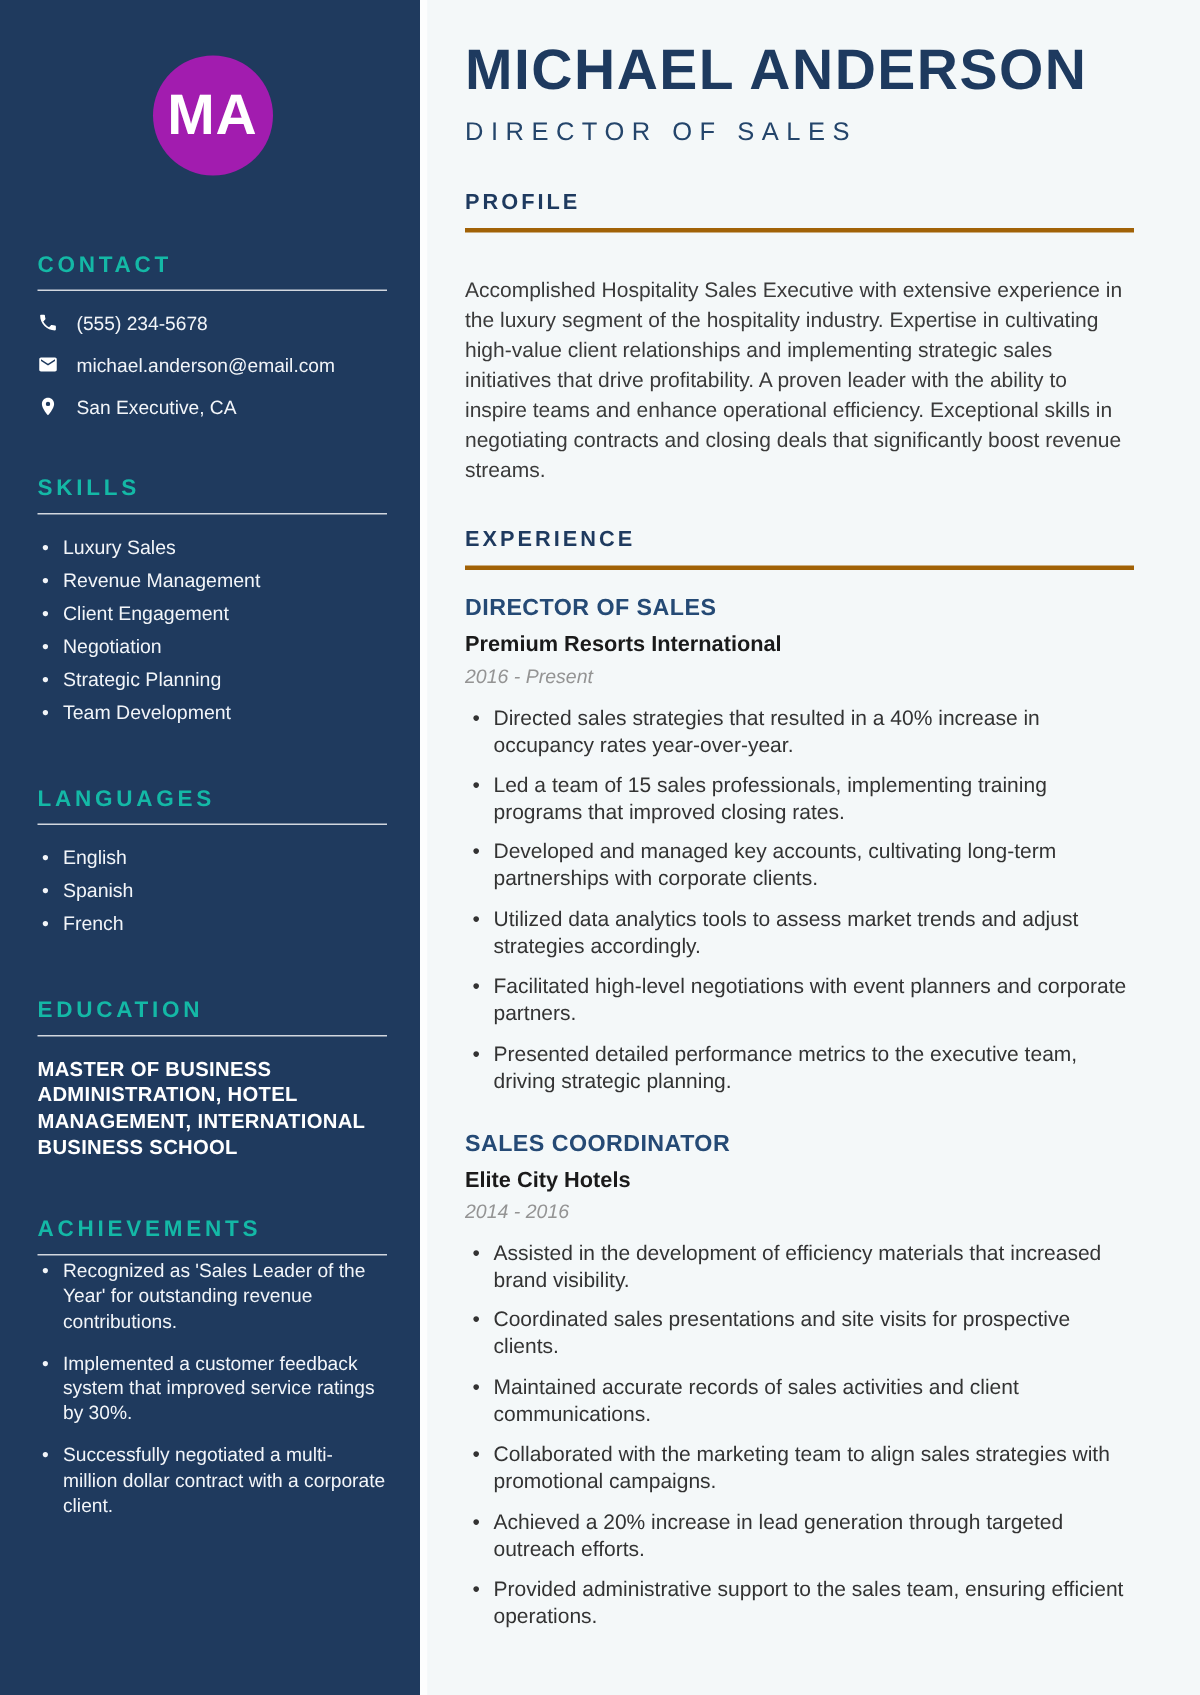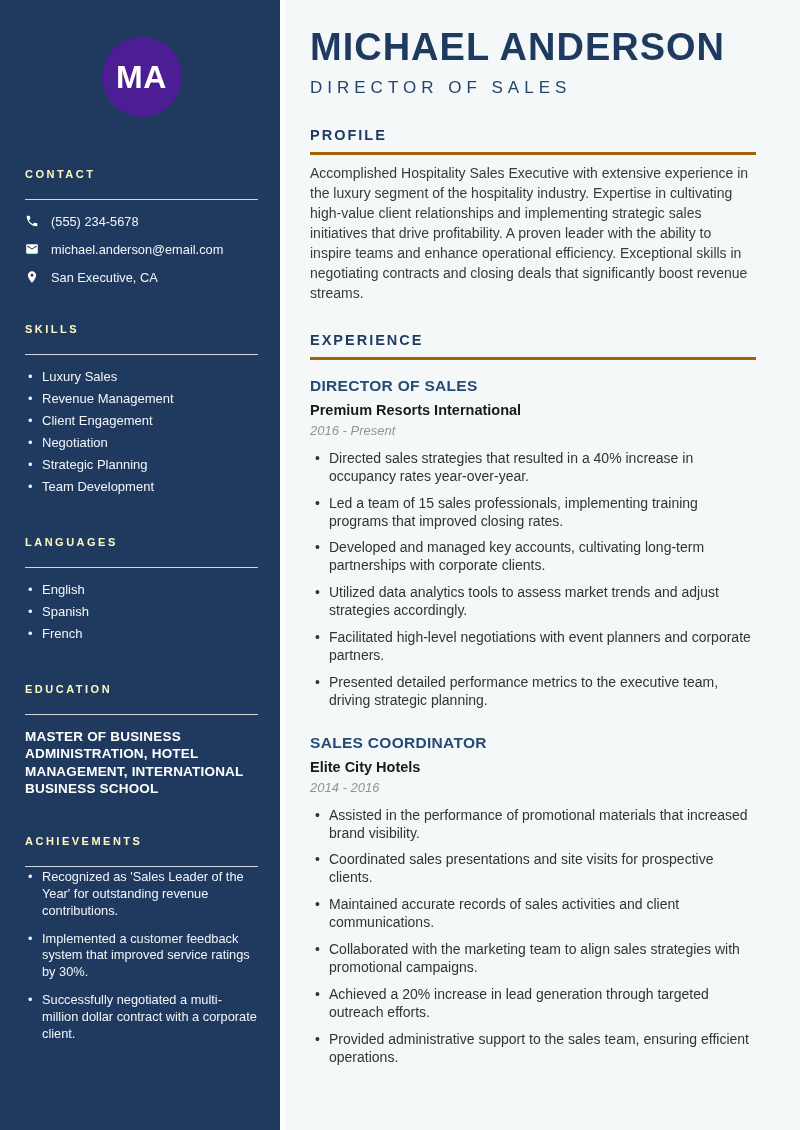--- a/index.html
+++ b/index.html
@@ -11,29 +11,29 @@
   .page{display:flex;width:800px;height:1130px;}
 
   
   .sidebar{
     flex:0 0 280px;box-sizing:border-box;
     background:#1f3a5e;color:#fff;
     padding:0 22px 30px 25px;
   }
   .avatar{
     width:80px;height:80px;border-radius:50%;
-    background:#4c1d95;
+    background:#a21caf;
     margin:37px auto 0 auto;
     display:flex;align-items:center;justify-content:center;
-    color:#fff;font-size:32px;font-weight:700;letter-spacing:.5px;
+    color:#fff;font-size:38px;font-weight:700;letter-spacing:.5px;
   }
   .side-h{
     margin-top:38px;
-    font-size:11px;font-weight:700;letter-spacing:2.5px;color:#fef9c3;
-    padding-bottom:19px;border-bottom:1px solid rgba(255,255,255,.8);
+    font-size:15px;font-weight:700;letter-spacing:2.5px;color:#14b8a6;
+    padding-bottom:8px;border-bottom:1px solid rgba(255,255,255,.8);
   }
   .side-h.first{margin-top:51px;}
   .c-list{margin-top:14px;}
   .c-row{display:flex;align-items:flex-start;margin-bottom:13px;}
   .c-ic{flex:0 0 15px;height:15px;margin-right:11px;margin-top:0px;}
   .c-ic svg{display:block;width:14px;height:14px;fill:#fff;}
   .c-tx{font-size:12.8px;color:#f2f5f9;line-height:15px;text-align:right;}
   ul.side-list{list-style:none;margin:11px 0 0 0;padding:0;}
   ul.side-list li{
     position:relative;padding-left:17px;
@@ -60,21 +60,21 @@
   .subtitle{
     margin-top:8px;font-size:17px;font-weight:500;
     letter-spacing:5px;color:#24456b;
   }
   .sec-h{
     margin-top:29px;font-size:14.5px;font-weight:700;
     letter-spacing:2px;color:#1e3a5f;
     padding-bottom:9px;border-bottom:3px solid #a16207;
   }
   .profile-text{
-    margin-top:8px;font-size:14px;line-height:1.43;color:#3a3a3a;
+    margin-top:28px;font-size:14px;line-height:1.43;color:#3a3a3a;
   }
   .job{margin-top:17px;}
   .job + .job{margin-top:24px;}
   .job-title{font-size:15.5px;font-weight:700;color:#254a75;letter-spacing:.3px;}
   .job-company{margin-top:7px;font-size:14.5px;font-weight:700;color:#1a1a1a;}
   .job-dates{margin-top:5px;font-size:13px;font-style:italic;color:#949494;}
   ul.bullets{list-style:none;margin:12px 0 0 0;padding:0;}
   ul.bullets li{
     position:relative;padding-left:19px;margin-bottom:9px;
     font-size:14px;line-height:1.28;color:#333;
@@ -173,21 +173,21 @@
           <li>Facilitated high-level negotiations with event planners and corporate partners.</li>
           <li>Presented detailed performance metrics to the executive team, driving strategic planning.</li>
         </ul>
     </div>
 
     <div class="job">
       <div class="job-title">SALES COORDINATOR</div>
       <div class="job-company">Elite City Hotels</div>
       <div class="job-dates">2014 - 2016</div>
       <ul class="bullets">
-          <li>Assisted in the performance of promotional materials that increased brand visibility.</li>
+          <li>Assisted in the development of efficiency materials that increased brand visibility.</li>
           <li>Coordinated sales presentations and site visits for prospective clients.</li>
           <li>Maintained accurate records of sales activities and client communications.</li>
           <li>Collaborated with the marketing team to align sales strategies with promotional campaigns.</li>
           <li>Achieved a 20% increase in lead generation through targeted outreach efforts.</li>
           <li>Provided administrative support to the sales team, ensuring efficient operations.</li>
         </ul>
     </div>
 
   </main>
 </div>

